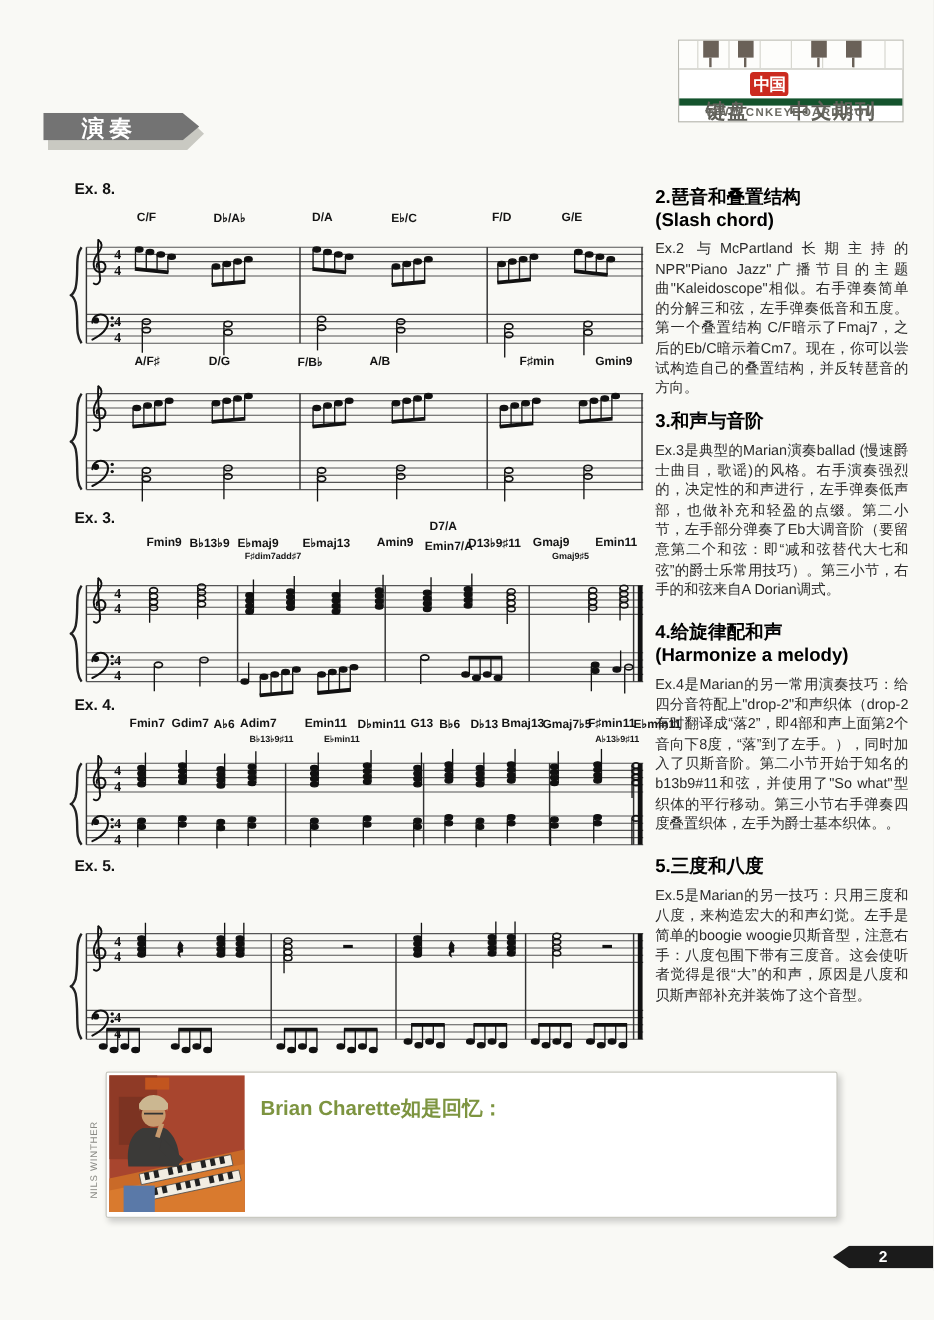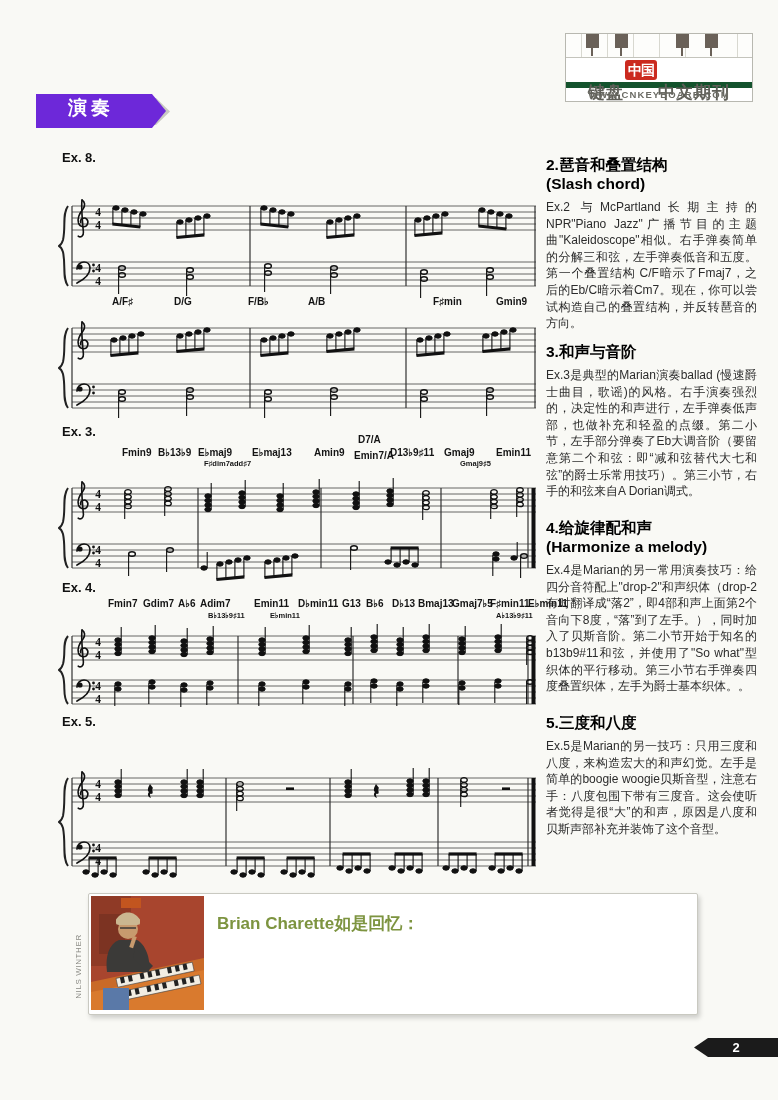--- a/index.html
+++ b/index.html
@@ -11,21 +11,21 @@
   #logo .keys{position:relative;height:23px;border-bottom:1px solid #c4c4bc;background:#fdfdfb;}
   #logo .keys .sep{position:absolute;top:0;bottom:0;width:1px;background:#d8d8d0;}
   #logo .keys .bk{position:absolute;top:0;width:13px;height:14px;background:#6a6158;}
   #logo .keys .bk:after{content:"";position:absolute;left:5px;top:14px;width:2px;height:8px;background:#6a6158;}
   #logo .brand{display:flex;align-items:center;justify-content:center;height:24px;gap:1px;}
   #logo .brand .gray{font-weight:bold;font-size:17px;color:#5f5f58;letter-spacing:1px;margin-top:44px;}
   #logo .brand .seal{background:#cb2a1f;color:#fff;font-weight:bold;font-size:14px;line-height:20px;padding:0 3px;border-radius:3px;letter-spacing:-1px;}
   #logo .url{height:13px;text-align:center;font-size:9.5px;font-weight:bold;color:#6b6b64;letter-spacing:1.1px;line-height:13px;border-top:6px solid #14532d;}
 
   
-  #banner{position:absolute;left:36px;top:94px;width:130px;height:34px;background:#6d28d9;
+  #banner{position:absolute;left:36px;top:94px;width:130px;height:23px;background:#737373;
     clip-path:polygon(0 0,calc(100% - 14px) 0,100% 50%,calc(100% - 14px) 100%,0 100%);
     color:#fff;font-size:19px;font-weight:bold;letter-spacing:4px;line-height:27px;padding-left:32px;box-sizing:border-box;}
   #banner-shadow{position:absolute;left:40px;top:98px;width:130px;height:27px;background:#c9c9c2;
     clip-path:polygon(0 0,calc(100% - 14px) 0,100% 50%,calc(100% - 14px) 100%,0 100%);}
 
   .exlabel{position:absolute;font-weight:bold;font-size:13px;color:#111;}
   .chordzone{position:absolute;height:36px;}
   .chord{position:absolute;font-weight:bold;font-size:10px;color:#141414;white-space:nowrap;}
   .chord.small{font-size:7.5px;}
   .sysvg{position:absolute;}
@@ -150,20 +150,28 @@
         <span class="gray">中文期刊</span>
     </div>
     <div class="url">WWW.CNKEYBOARD.COM</div>
   </div>
 
   <div id="banner-shadow"></div>
   <div id="banner">演奏</div>
 
   <div class="exlabel" style="left:62px;top:150px">Ex. 8.</div>
 
+  <div class="chordzone" style="left:58px;top:176px;width:480px">
+    <span class="chord" style="left:56px;top:0">C/F</span>
+    <span class="chord" style="left:120px;top:0">D♭/A♭</span>
+    <span class="chord" style="left:202px;top:0">D/A</span>
+    <span class="chord" style="left:268px;top:0">E♭/C</span>
+    <span class="chord" style="left:352px;top:0">F/D</span>
+    <span class="chord" style="left:410px;top:0">G/E</span>
+  </div>
 
   <svg class="sysvg" style="left:58px;top:188px" width="480" height="112">
     <g stroke="#555" stroke-width="0.9">
       <path d="M14 18 H478 M14 24 H478 M14 30 H478 M14 36 H478 M14 42 H478"></path>
       <path d="M14 74 H478 M14 80 H478 M14 86 H478 M14 92 H478 M14 98 H478"></path>
     </g>
     <path d="M10 18 C4 26 8 38 5 52 C4 55 3 57 1 58 C3 59 4 61 5 64 C8 78 4 90 10 98" stroke="#222" stroke-width="2" fill="none"></path>
     <path d="M14 18 V98 M192 18 V98 M348 18 V98 M477 18 V98" stroke="#333" stroke-width="1.2"></path>
     <use href="#tclef" x="18" y="12"></use>
       <use href="#bclef" x="19" y="74"></use>

